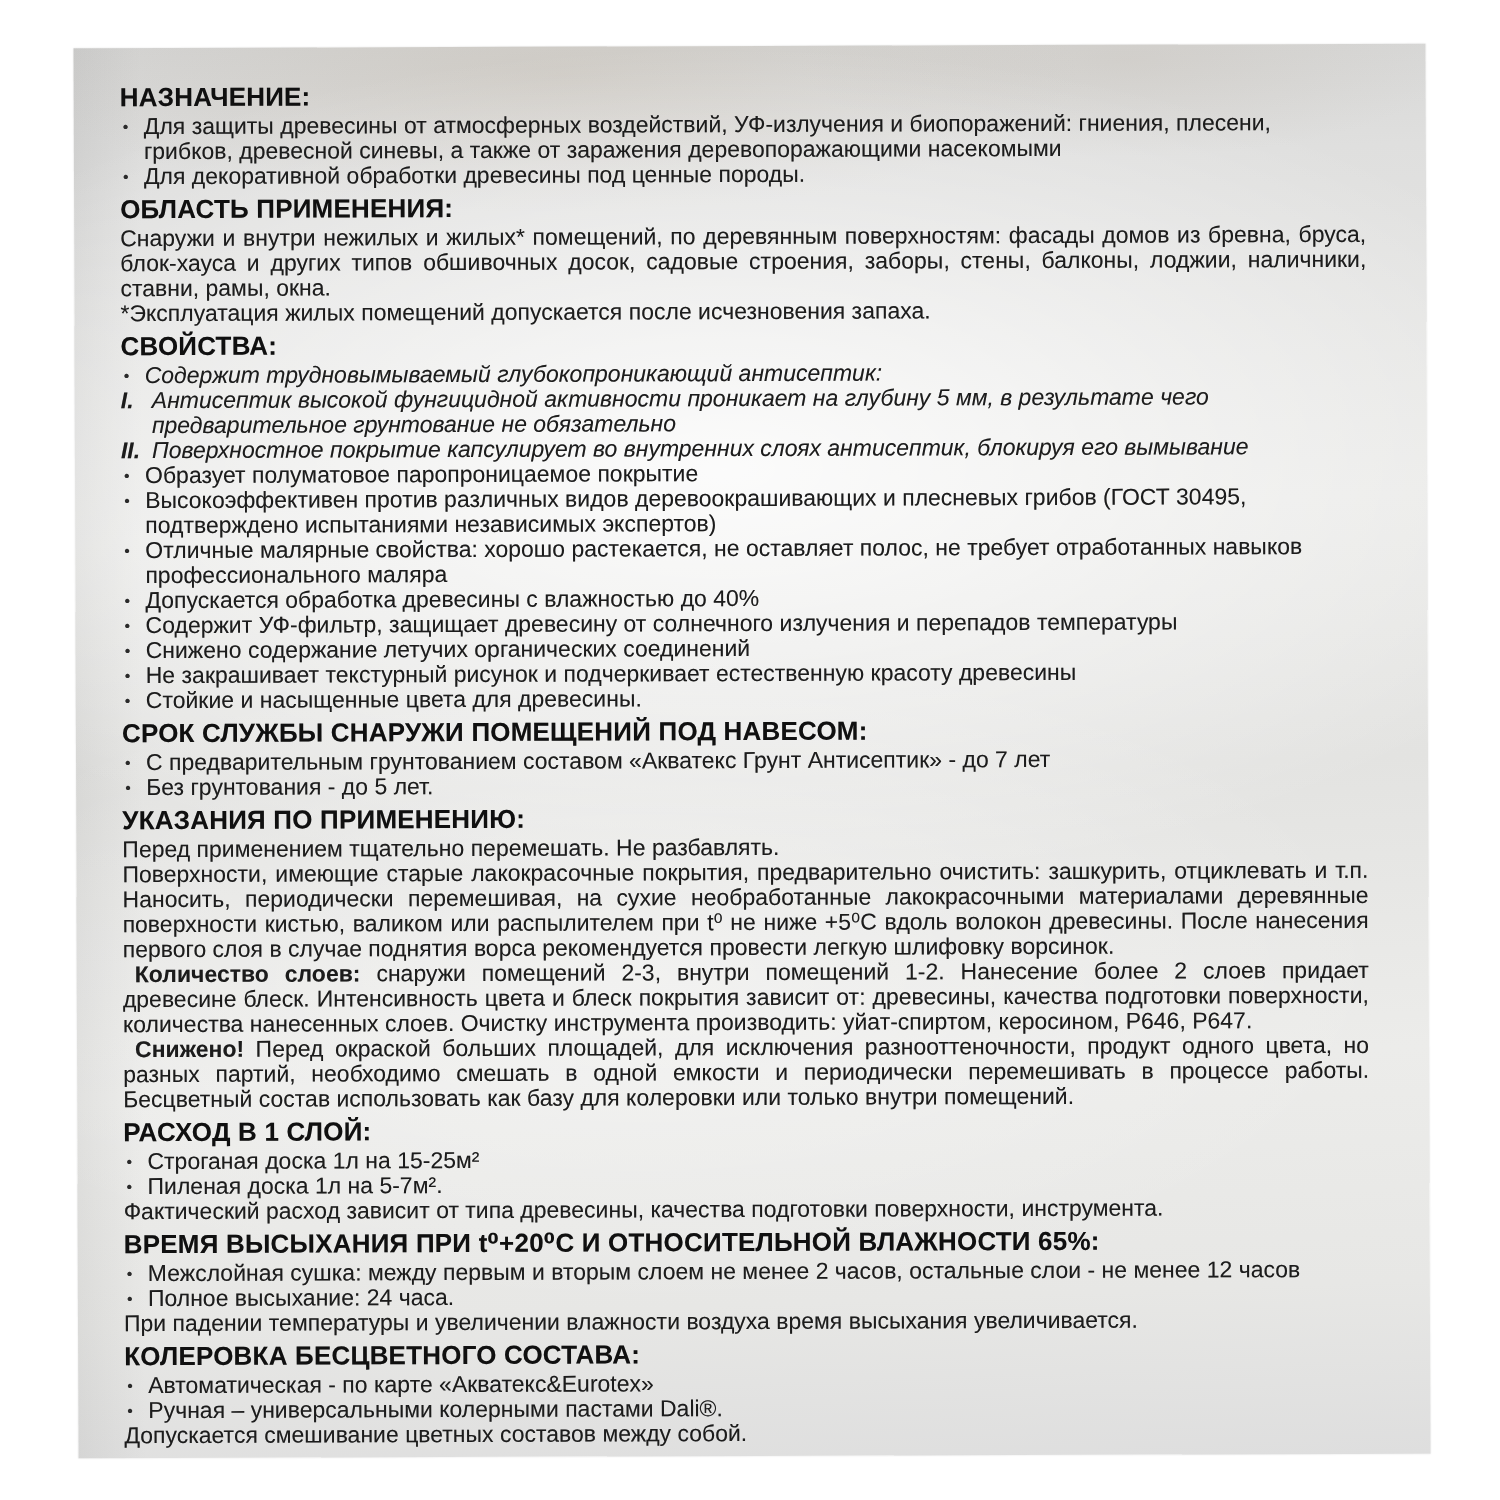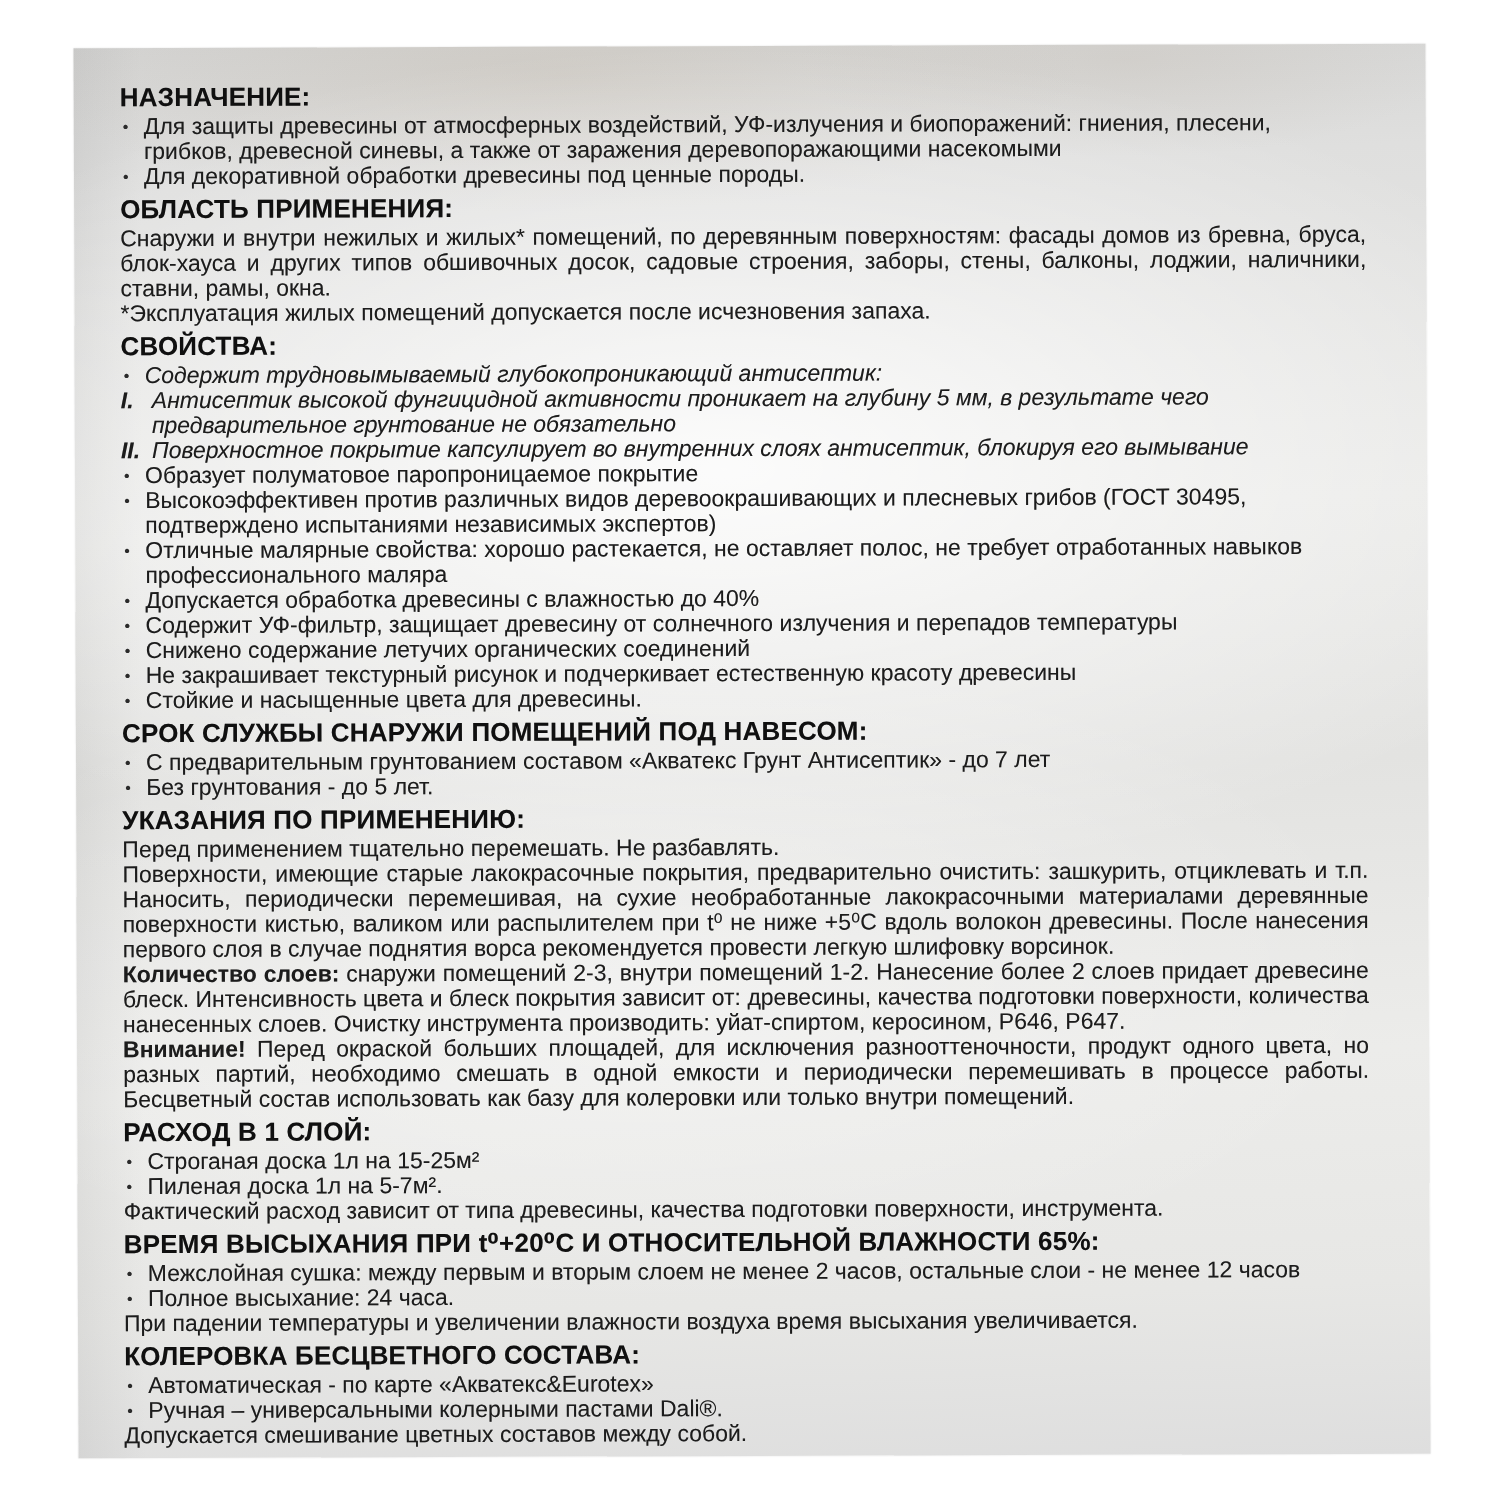--- a/index.html
+++ b/index.html
@@ -31,21 +31,21 @@
     letter-spacing:0.2px;
   }
   section:first-child .hd{margin-top:0;}
   .li{display:flex;align-items:flex-start;}
   .blt{flex:0 0 21px;font-size:16px;line-height:25px;padding-left:3px;color:#2a2a2a;}
   .num{flex:0 0 31px;font-weight:bold;font-style:italic;}
   .t{flex:1 1 auto;}
   .it{font-style:italic;}
   .par{margin:0;}
   .just{text-align:justify;}
-  .lead{font-weight:bold;}
+  .lead{font-weight:bold;margin-left:12px;}
 </style>
 </head>
 <body>
 
 <div class="label">
   <div class="content">
 
     <section>
       <h2 class="hd">НАЗНАЧЕНИЕ:</h2>
       <div class="li">
@@ -122,21 +122,21 @@
           <span class="blt">•</span>
           <span class="t">Без грунтования - до 5 лет.</span>
         </div>
     </section>
 
     <section>
       <h2 class="hd">УКАЗАНИЯ ПО ПРИМЕНЕНИЮ:</h2>
       <p class="par">Перед применением тщательно перемешать. Не разбавлять.</p>
       <p class="par just">Поверхности, имеющие старые лакокрасочные покрытия, предварительно очистить: зашкурить, отциклевать и т.п. Наносить, периодически перемешивая, на сухие необработанные лакокрасочными материалами деревянные поверхности кистью, валиком или распылителем при t⁰ не ниже +5⁰С вдоль волокон древесины. После нанесения первого слоя в случае поднятия ворса рекомендуется провести легкую шлифовку ворсинок.</p>
       <p class="par just"><span class="lead">Количество слоев: </span><span>снаружи помещений 2-3, внутри помещений 1-2. Нанесение более 2 слоев придает древесине блеск. Интенсивность цвета и блеск покрытия зависит от: древесины, качества подготовки поверхности, количества нанесенных слоев. Очистку инструмента производить: уйат-спиртом, керосином, Р646, Р647.</span></p>
-      <p class="par just"><span class="lead">Внимание! </span><span>Перед окраской больших площадей, для исключения разнооттеночности, продукт одного цвета, но разных партий, необходимо смешать в одной емкости и периодически перемешивать в процессе работы. Бесцветный состав использовать как базу для колеровки или только внутри помещений.</span></p>
+      <p class="par just"><span class="lead">Снижено! </span><span>Перед окраской больших площадей, для исключения разнооттеночности, продукт одного цвета, но разных партий, необходимо смешать в одной емкости и периодически перемешивать в процессе работы. Бесцветный состав использовать как базу для колеровки или только внутри помещений.</span></p>
     </section>
 
     <section>
       <h2 class="hd">РАСХОД В 1 СЛОЙ:</h2>
       <div class="li">
           <span class="blt">•</span>
           <span class="t">Строганая доска 1л на 15-25м²</span>
         </div>
       <div class="li">
           <span class="blt">•</span>

